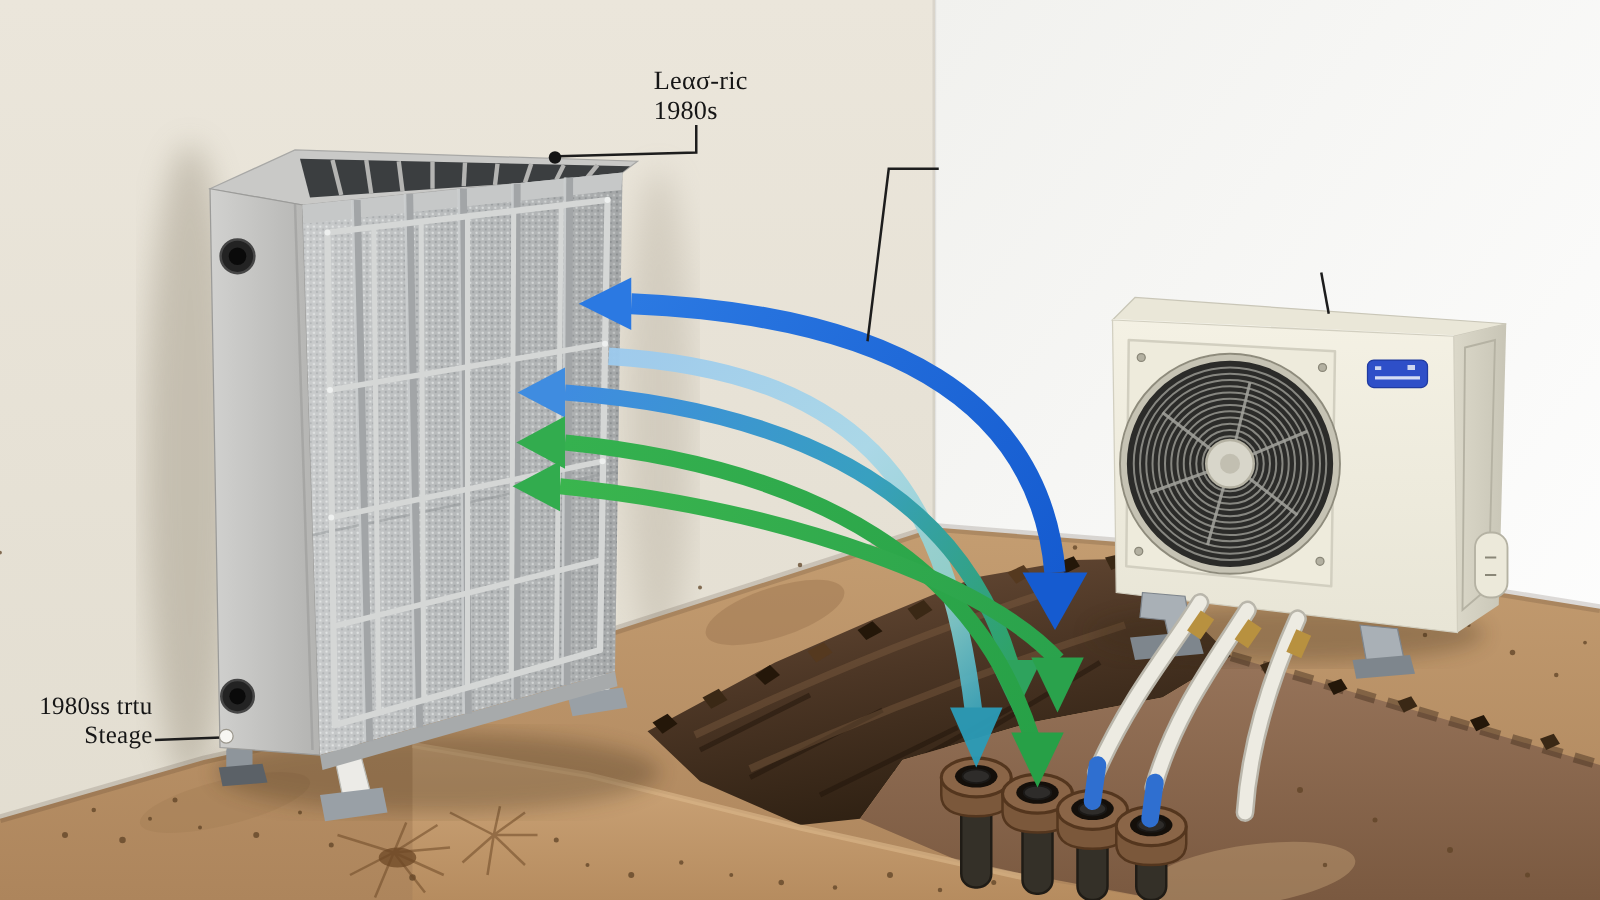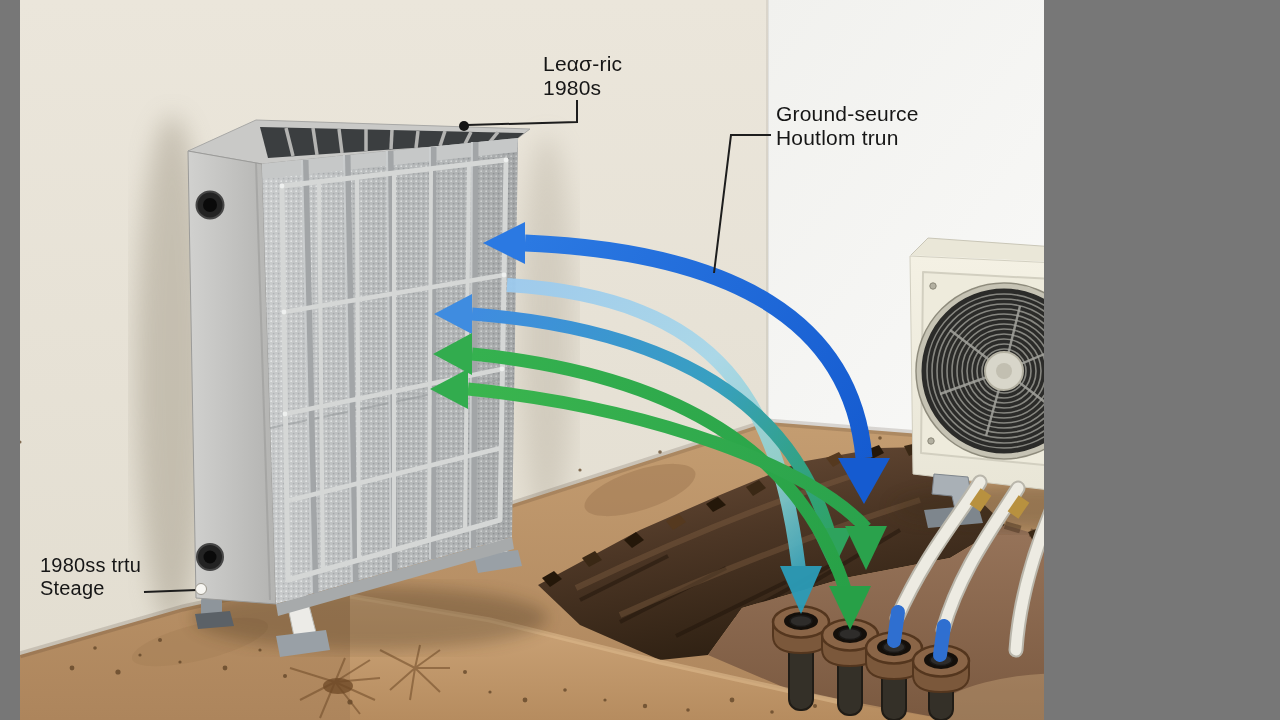--- a/index.html
+++ b/index.html
@@ -5,28 +5,28 @@
   :root{
     --wall-left:#e7e2d6; --wall-right:#f7f7f4;
     --ground:#bf986c; --trench-dark:#4a3424; --trench-bank:#8f6c52;
     --arrow-blue-dark:#1f6fdd; --arrow-blue-light:#9ccaee; --arrow-blue-mid:#3f8ce0;
     --arrow-teal:#2b9cb8; --arrow-green:#32ac4e;
     --radiator-grey:#c2c3c1; --heat-pump-cream:#f0edde;
     --pipe-white:#edebe2; --pipe-brass:#b8913f; --pipe-fitting-blue:#2f6fd0;
     --badge-blue:#2e4fc8; --label-text:#161616;
   }
   html,body{margin:0;padding:0;background:#777;}
-  .scene{position:relative;width:1024px;height:720px;overflow:hidden;
-         font-family:Liberation Sans, sans-serif;background:var(--wall-left);margin-left:20px;}
+  .scene{position:relative;width:1280px;height:720px;overflow:hidden;
+         font-family:Liberation Serif, serif;background:var(--wall-left);}
   .scene svg{position:absolute;left:0;top:0;}
   .label{position:absolute;color:var(--label-text);font-size:21px;line-height:24px;
          font-weight:500;letter-spacing:.2px;white-space:nowrap;}
   .label .l2{display:block;}
   .label-small{font-size:20px;line-height:23px;}
-  .align-right{text-align:left;}
+  .align-right{text-align:right;}
 </style>
 </head>
 <body>
 
 <div class="scene">
 
 <svg width="1280" height="720" viewBox="0 0 1280 720">
   <defs>
     <linearGradient id="gWallL" x1="0" y1="0" x2="0" y2="1">
       <stop offset="0" stop-color="#ebe6db"></stop>
@@ -438,24 +438,20 @@
   </g>
   <circle cx="444" cy="126" r="5" fill="#141414"></circle>
   <circle cx="181" cy="589" r="5.5" fill="#f7f6f2" stroke="#9a968c" stroke-width="1"></circle>
 </svg>
 
 <div class="label" style="left:523px; top:52px;">
   <span>Leασ-ric</span>
   <span class="l2">1980s</span>
 </div>
 
-<div class="label" style="left:756px; top:102px;">
-  <span>Ground-seurce</span>
-  <span class="l2">Houtlom trun</span>
-</div>
 
 
 <div class="label label-small align-right" style="left:20px; top:554px; width:102px;">
   <span>1980ss trtu</span>
   <span class="l2">Steage</span>
 </div>
 
 </div>
 
 </body></html>

